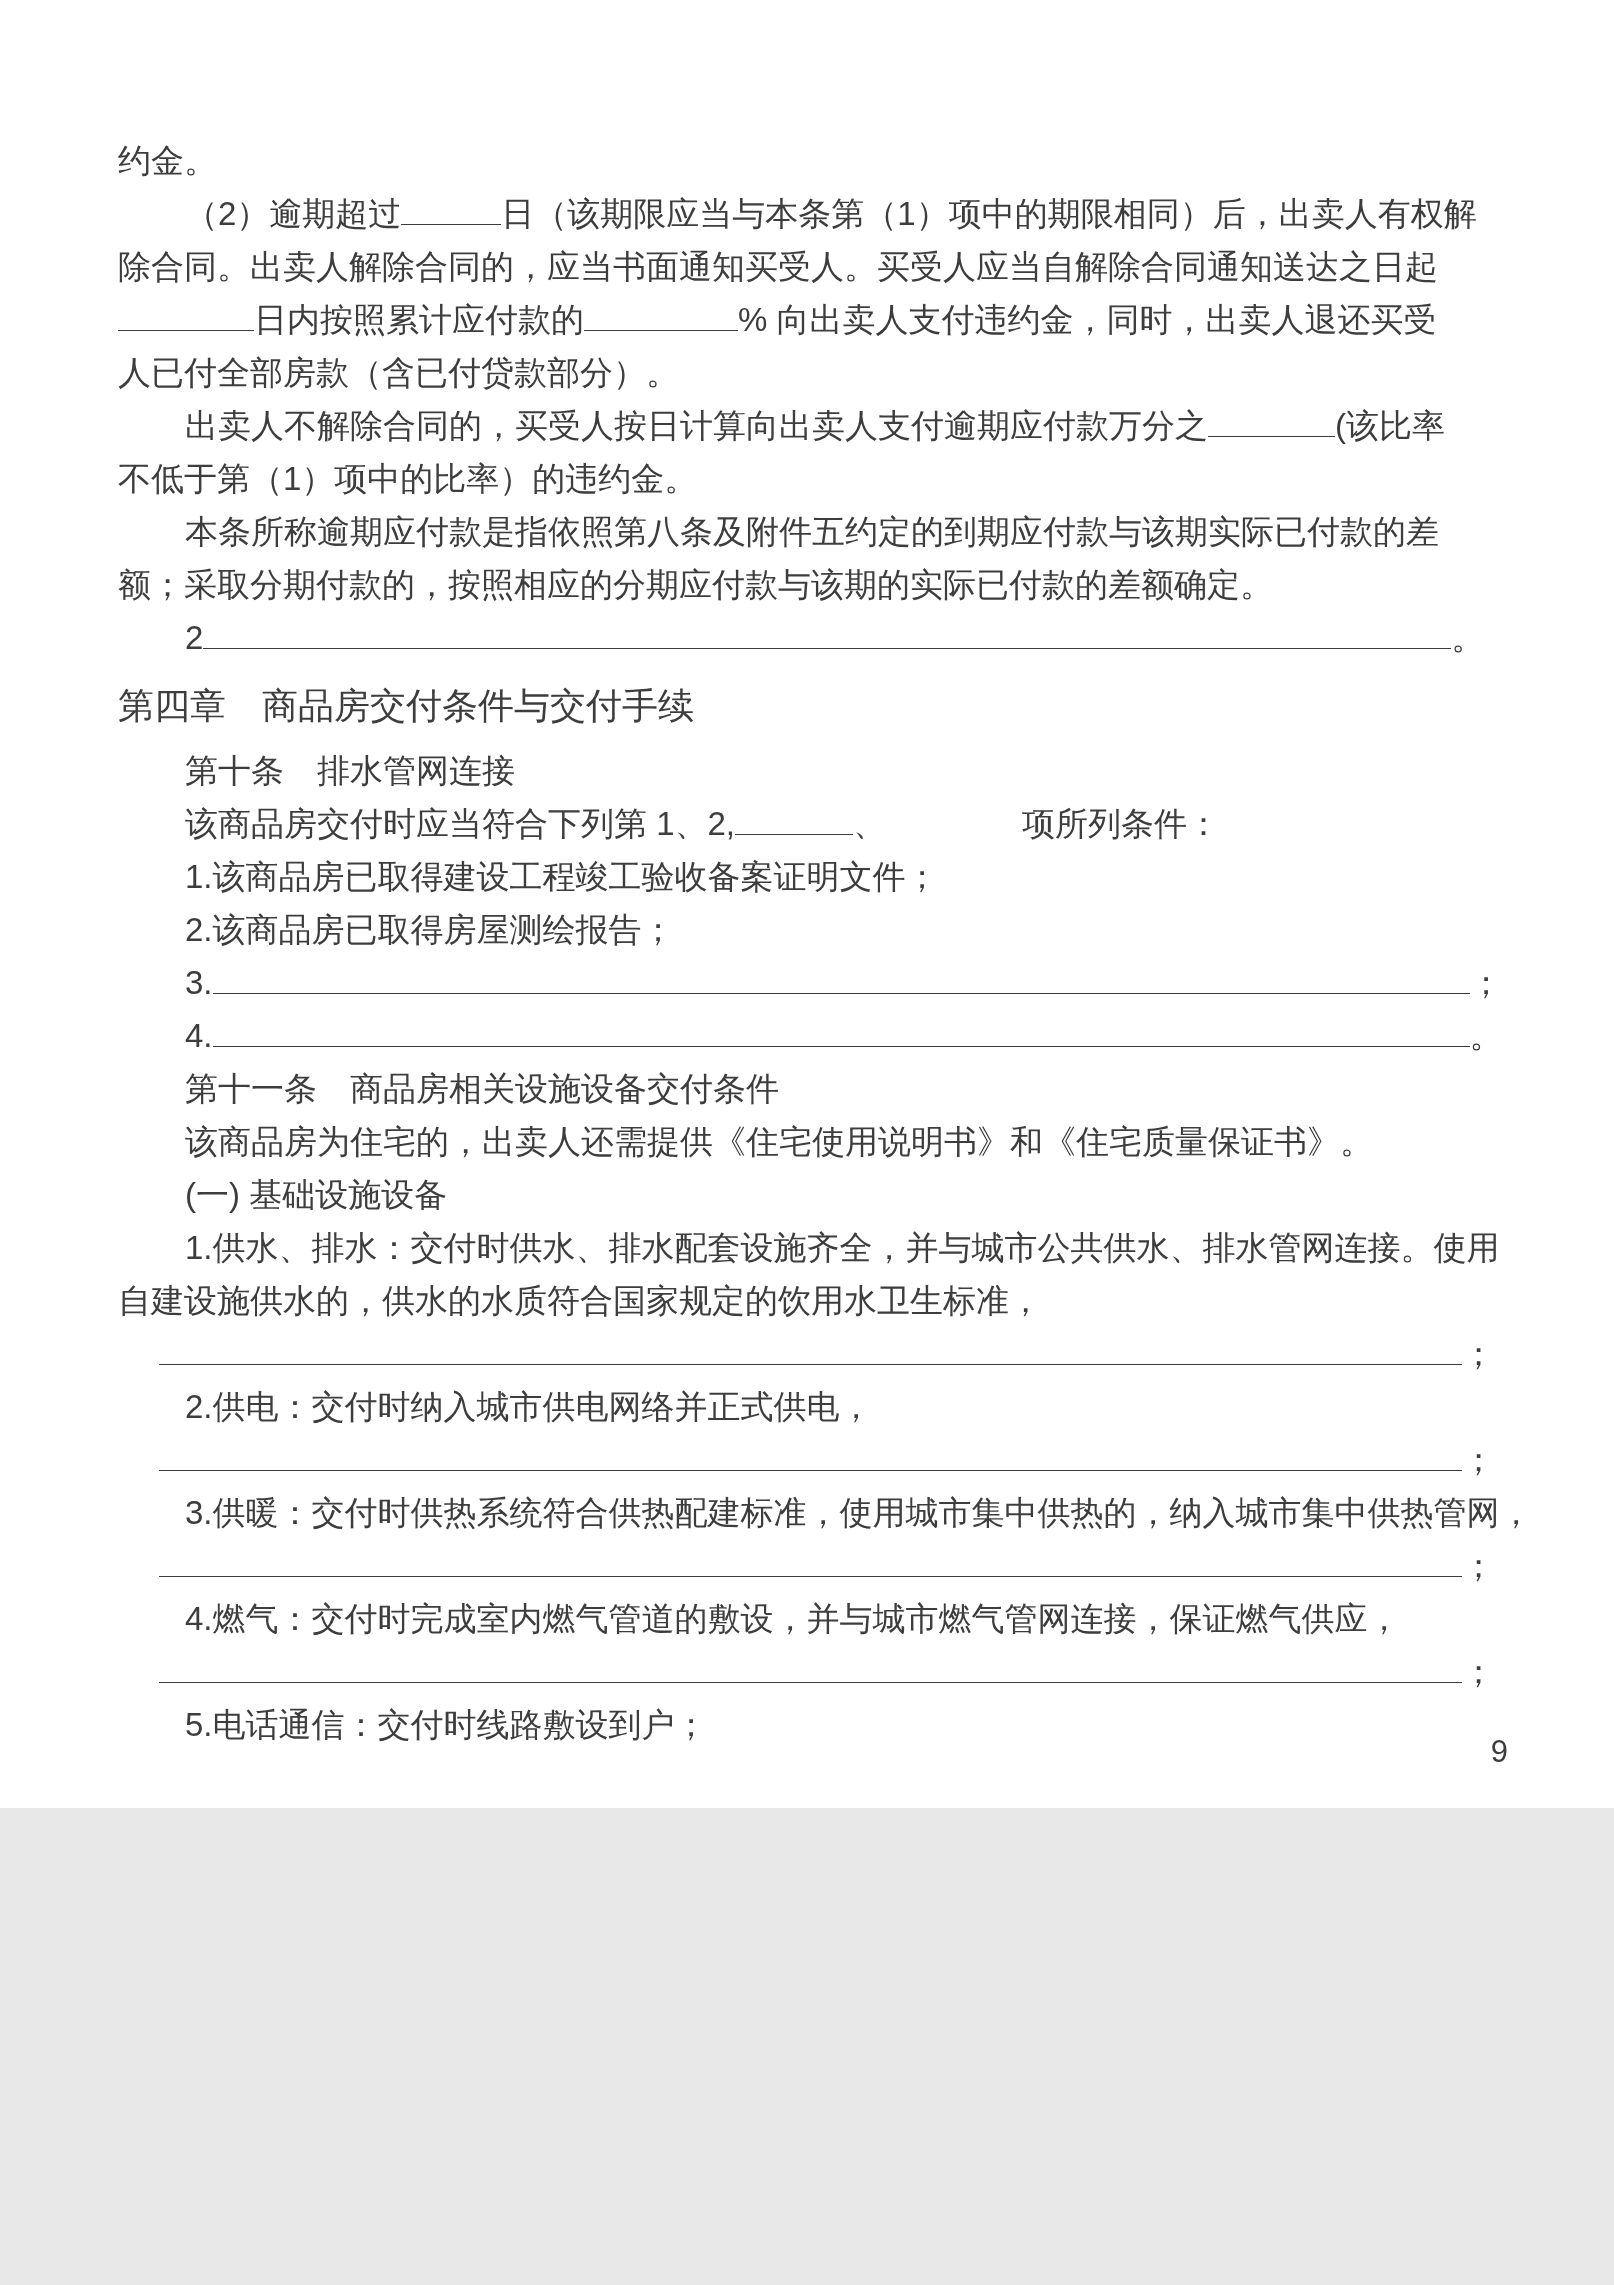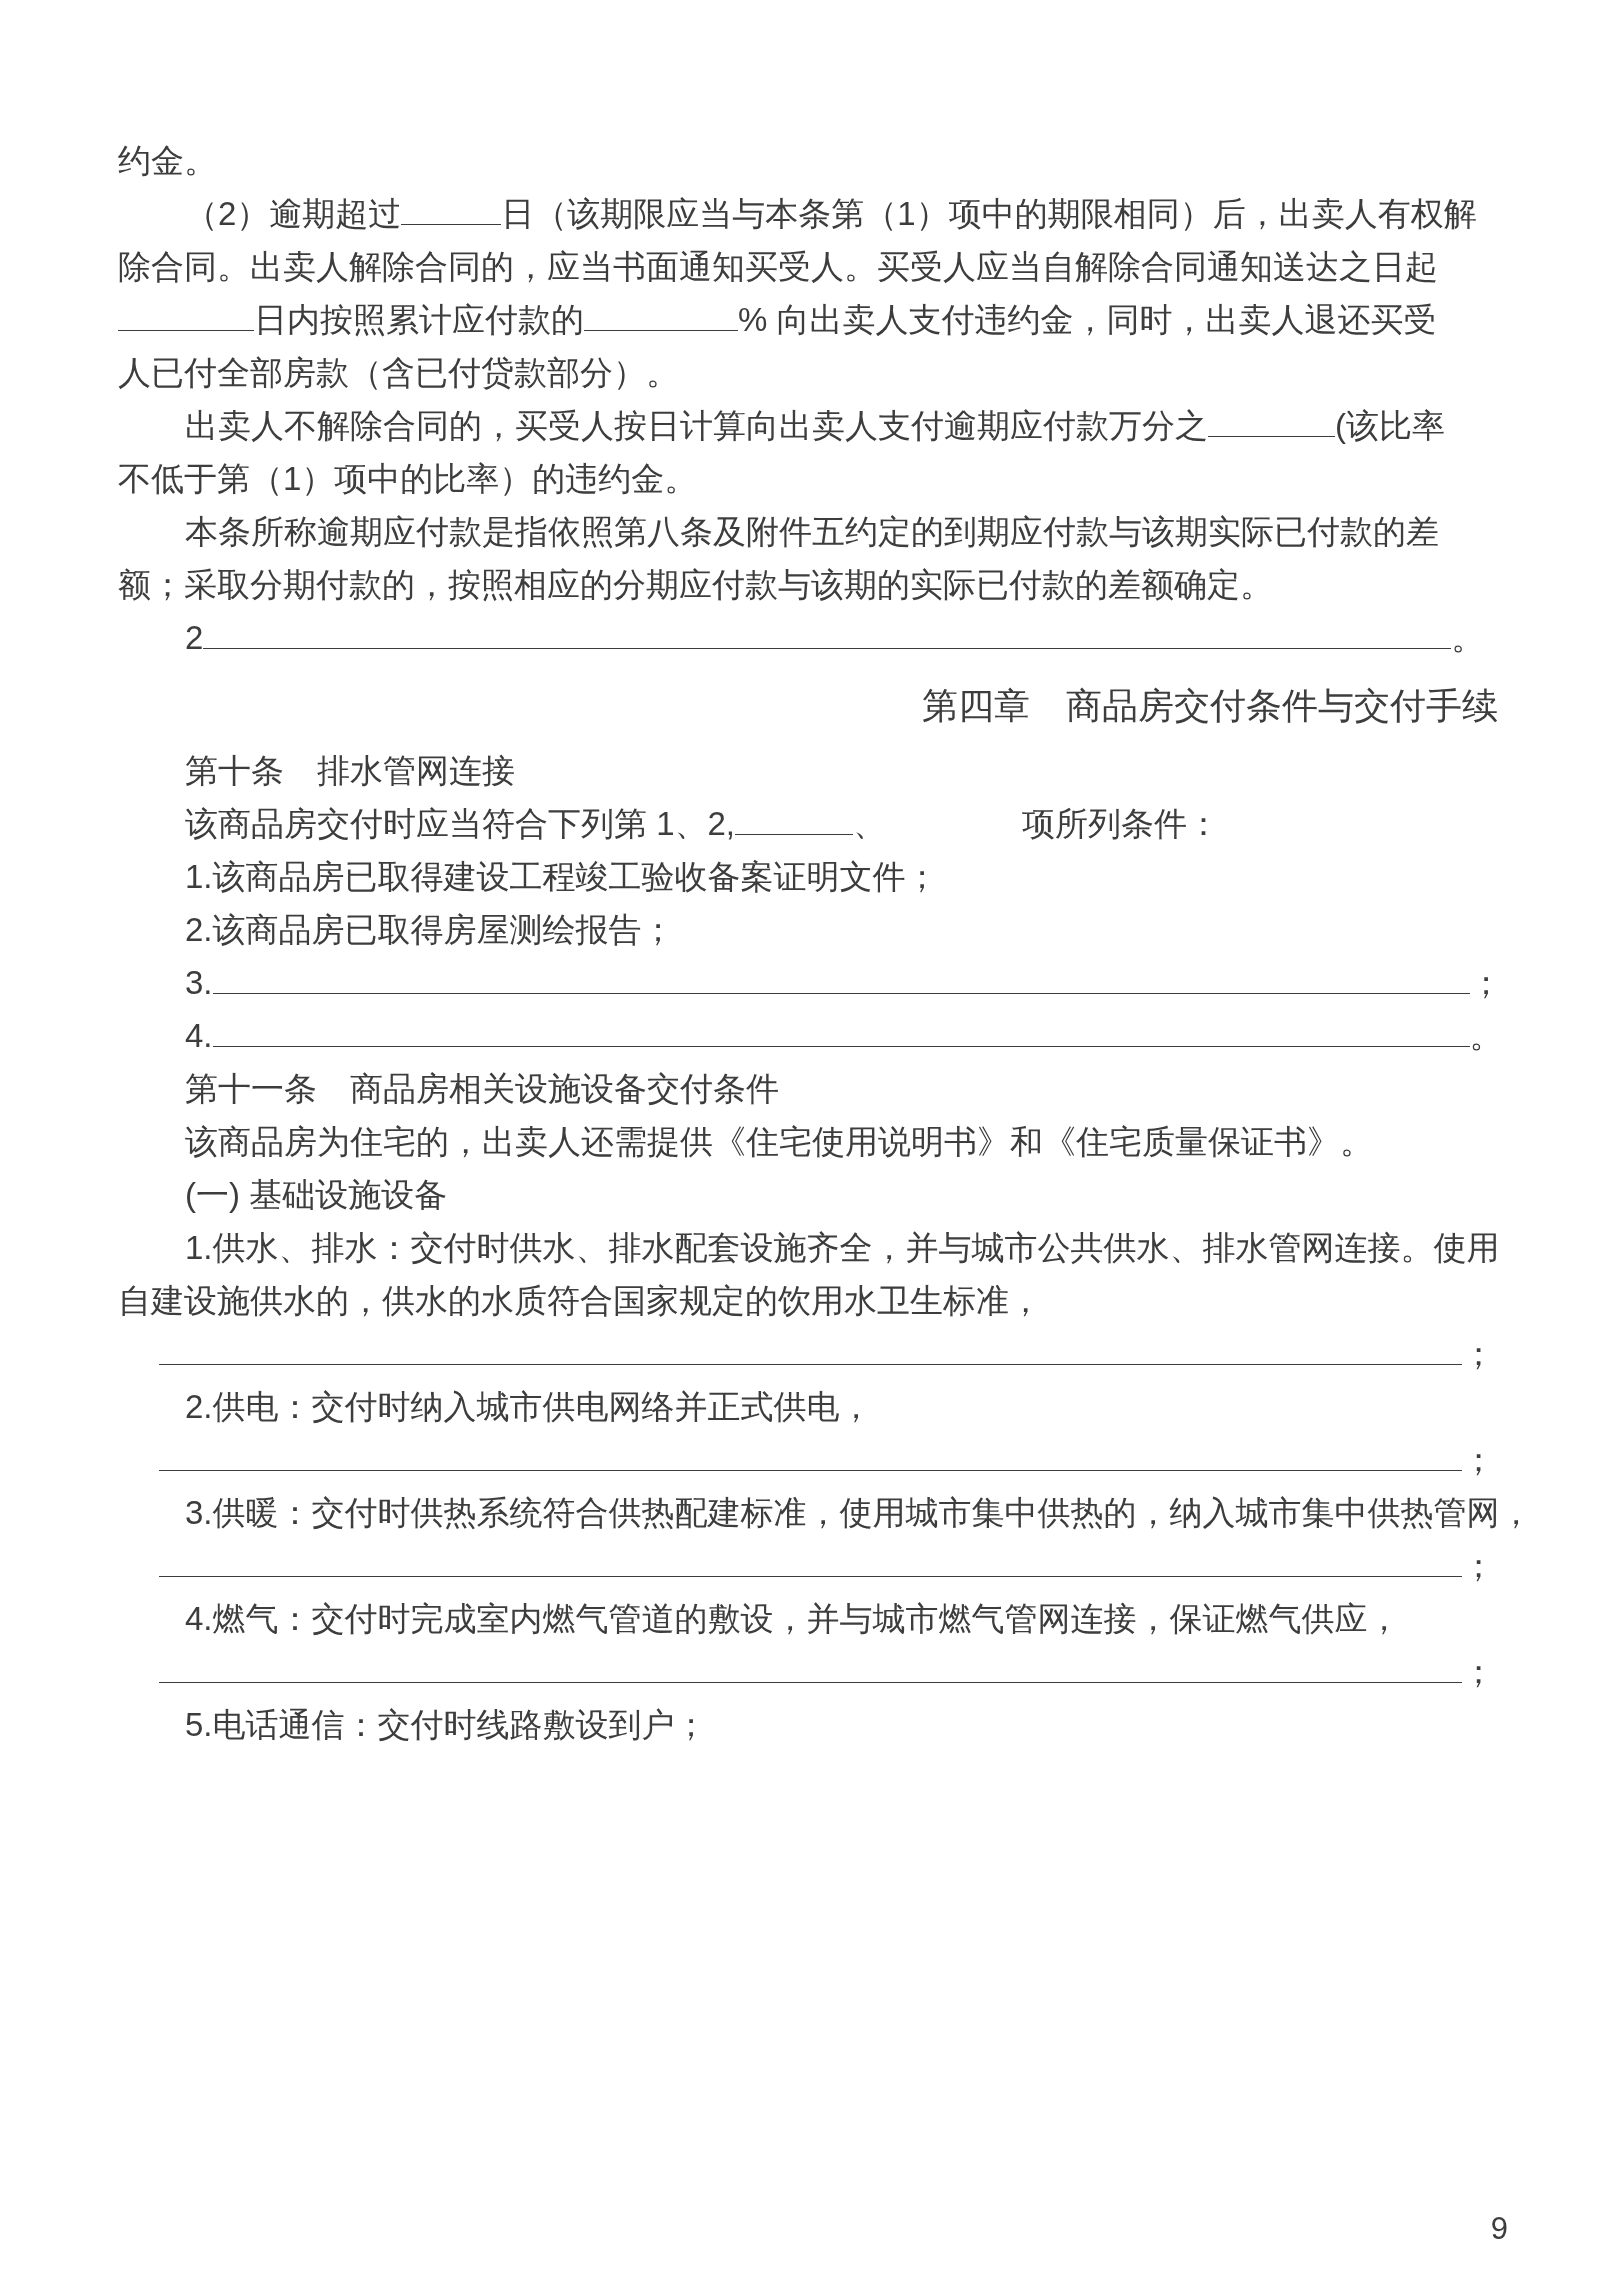--- a/index.html
+++ b/index.html
@@ -1,40 +1,40 @@
 <!DOCTYPE html>
 <html style="font-size:14.5px"><head>
 <meta charset="utf-8">
 <style>
   * { margin: 0; padding: 0; box-sizing: border-box; }
   html, body { background: #e8e8e8; }
   .page {
     position: relative;
     width: 1615px;
-    height: 2285px;
+    height: 1808px;
     margin: 0 auto;
     background: #ffffff;
     font-family: "Liberation Sans", sans-serif;
     color: #3d3d3d;
     overflow: hidden;
   }
   .content {
     position: absolute;
     left: 118px;
     top: 134px;
     width: 1380px;
     font-size: 33px;
   }
   .line {
     line-height: 53px;
     white-space: nowrap;
   }
   .line.indent { padding-left: 67px; }
   .line.heading {
-    text-align: right;
+    text-align: left;
     font-size: 36px;
     font-weight: 400;
     margin: 14.5px 0 12.7px 0;
     white-space: normal;
     padding-left: 0;
   }
   .blank {
     display: inline-block;
     height: 7.2px;
     border-bottom: 1.8px solid #3d3d3d;

